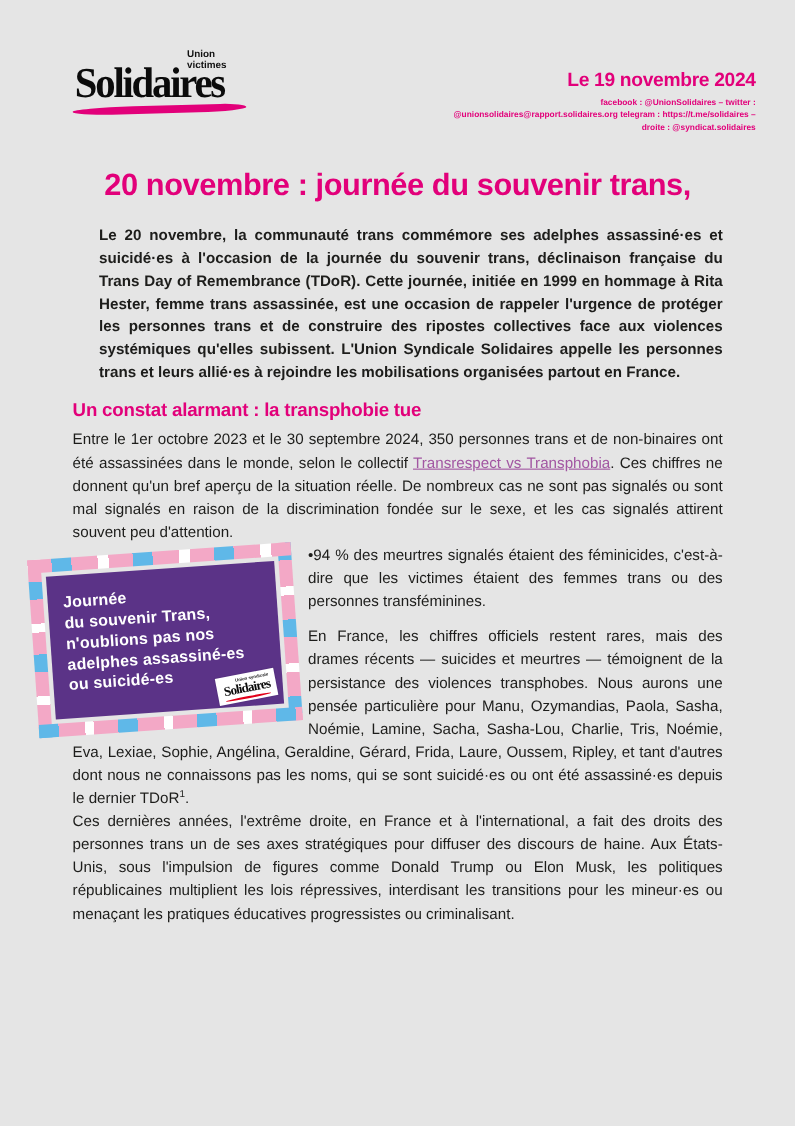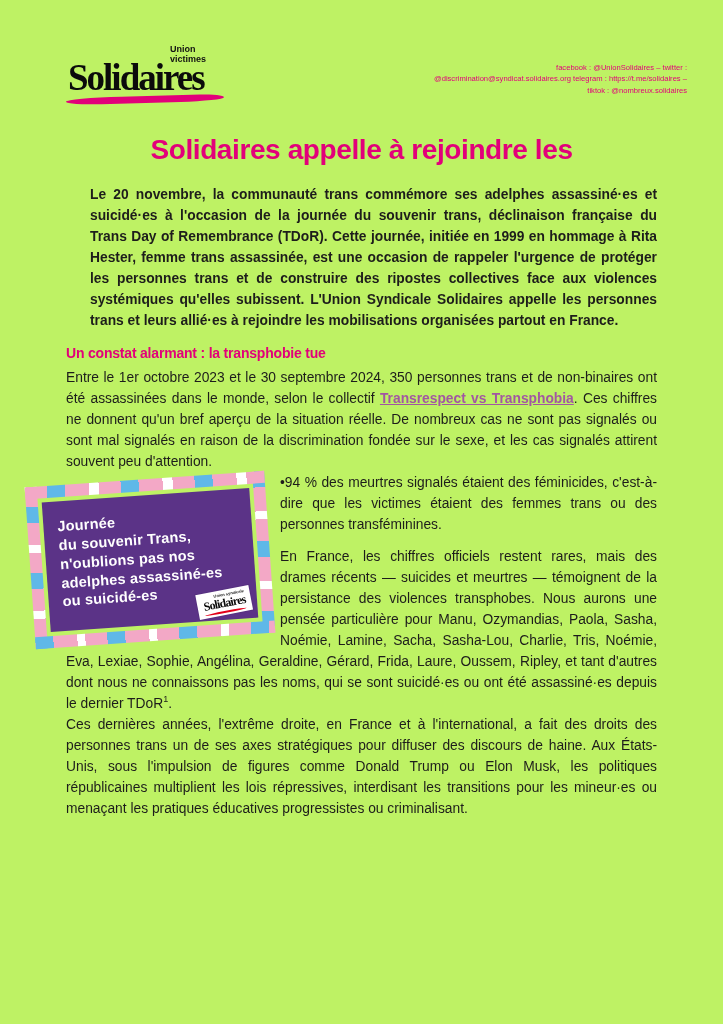--- a/index.html
+++ b/index.html
@@ -1,21 +1,21 @@
 <!DOCTYPE html>
 <html lang="fr"><head>
 <meta charset="utf-8">
 <style>
   * { margin: 0; padding: 0; box-sizing: border-box; }
   html, body { background: #ffffff; }
   .page {
     position: relative;
     width: 723px; height: 1024px;
     margin: 0 auto;
-    background: #bef264;
+    background: #e5e5e5;
     overflow: hidden;
     font-family: "Liberation Sans", sans-serif;
     color: #1d1d1b;
   }
   .content { padding: 0 66px; }
 
   
   .header {
     display: flex; justify-content: space-between; align-items: flex-start;
     padding: 58px 36px 0 68px;
@@ -35,38 +35,38 @@
     width: 158px; height: 7px; margin-top: 1px; margin-left: -2px;
     background: #e2007a;
     border-radius: 70% 30% 55% 45% / 100% 100% 100% 100%;
     transform: rotate(-1.6deg);
   }
   .date-block { text-align: right; padding-top: 4px; }
   .doc-date {
     color: #e2007a; font-weight: bold; font-size: 17.5px; letter-spacing: -0.3px;
     margin-bottom: 4px;
   }
-  .social { color: #e2007a; font-weight: normal; font-size: 7.6px; line-height: 1.5; }
+  .social { color: #e2007a; font-weight: bold; font-size: 7.6px; line-height: 1.5; }
   .social div { white-space: nowrap; }
 
   
   .main-title {
     margin-top: 26px; text-align: center;
     color: #e2007a; font-weight: bold; font-size: 28px;
     letter-spacing: -0.4px; line-height: 1.48;
   }
 
   
   p.body { font-size: 13.8px; line-height: 1.52; text-align: justify; }
   .intro { margin-top: 15px; font-weight: bold; margin-left: 24px; }
   h2.section {
     margin-top: 13px; margin-bottom: 7px;
-    color: #e2007a; font-size: 14px; font-weight: bold; letter-spacing: -0.2px;
+    color: #e2007a; font-size: 17px; font-weight: bold; letter-spacing: -0.2px;
   }
-  a.doc-link { color: #a256a2; text-decoration: underline; cursor: pointer; font-weight: bold; }
+  a.doc-link { color: #a256a2; text-decoration: underline; cursor: pointer; }
 
   
   .card-wrap {
     float: left;
     width: 240px;
     margin: 6px 10px 6px -36px;
     transform: rotate(-4deg);
   }
   .card-frame {
     --tp: #f3a8c6; --tb: #5fb8e8;
@@ -111,31 +111,32 @@
 
 <div class="page">
 
   <div class="header">
     <div class="logo">
       <div class="logo-union"><span>Union</span><br><span>victimes</span></div>
       <span class="logo-name">Solidaires</span>
       <div class="logo-brush"></div>
     </div>
     <div class="date-block">
+      <div class="doc-date">Le 19 novembre 2024</div>
       <div class="social">
         <div>facebook : @UnionSolidaires – twitter :</div>
-        <div>@discrimination@syndicat.solidaires.org  telegram : https://t.me/solidaires –</div>
-        <div>tiktok : @nombreux.solidaires</div>
+        <div>@unionsolidaires@rapport.solidaires.org  telegram : https://t.me/solidaires –</div>
+        <div>droite : @syndicat.solidaires</div>
       </div>
     </div>
   </div>
 
   <div class="content">
     <div class="main-title">
-      <div>Solidaires appelle à rejoindre les</div>
+      <div>20 novembre : journée du souvenir trans,</div>
     </div>
 
     <p class="body intro">Le 20 novembre, la communauté trans commémore ses adelphes assassiné·es et suicidé·es à l'occasion de la journée du souvenir trans, déclinaison française du Trans Day of Remembrance (TDoR). Cette journée, initiée en 1999 en hommage à Rita Hester, femme trans assassinée, est une occasion de rappeler l'urgence de protéger les personnes trans et de construire des ripostes collectives face aux violences systémiques qu'elles subissent. L'Union Syndicale Solidaires appelle les personnes trans et leurs allié·es à rejoindre les mobilisations organisées partout en France.</p>
 
     <h2 class="section">Un constat alarmant : la transphobie tue</h2>
     <p class="body"><span>Entre le 1er octobre 2023 et le 30 septembre 2024, 350 personnes trans et de non-binaires ont été assassinées dans le monde, selon le collectif </span><a class="doc-link">Transrespect vs Transphobia</a><span>. Ces chiffres ne donnent qu'un bref aperçu de la situation réelle. De nombreux cas ne sont pas signalés ou sont mal signalés en raison de la discrimination fondée sur le sexe, et les cas signalés attirent souvent peu d'attention.</span></p>
 
     <div class="card-wrap">
       <div class="card-frame">
         <div class="card">

